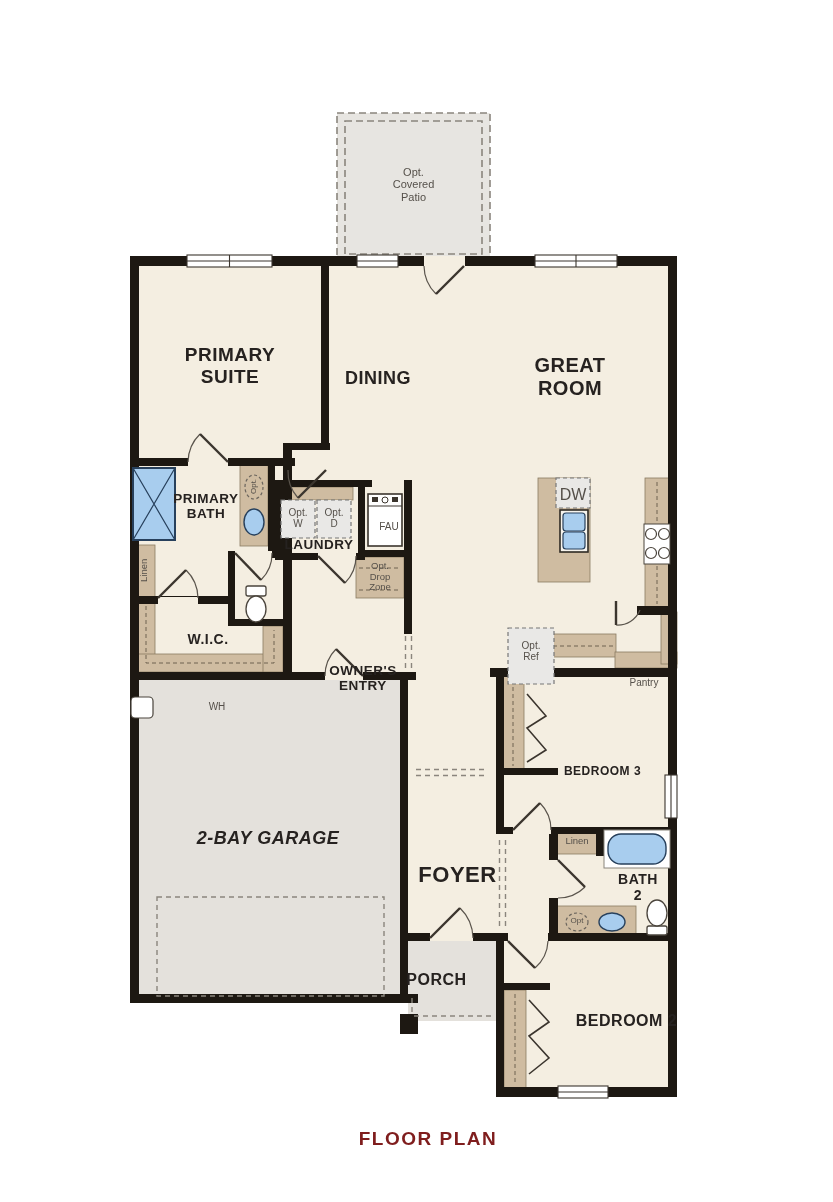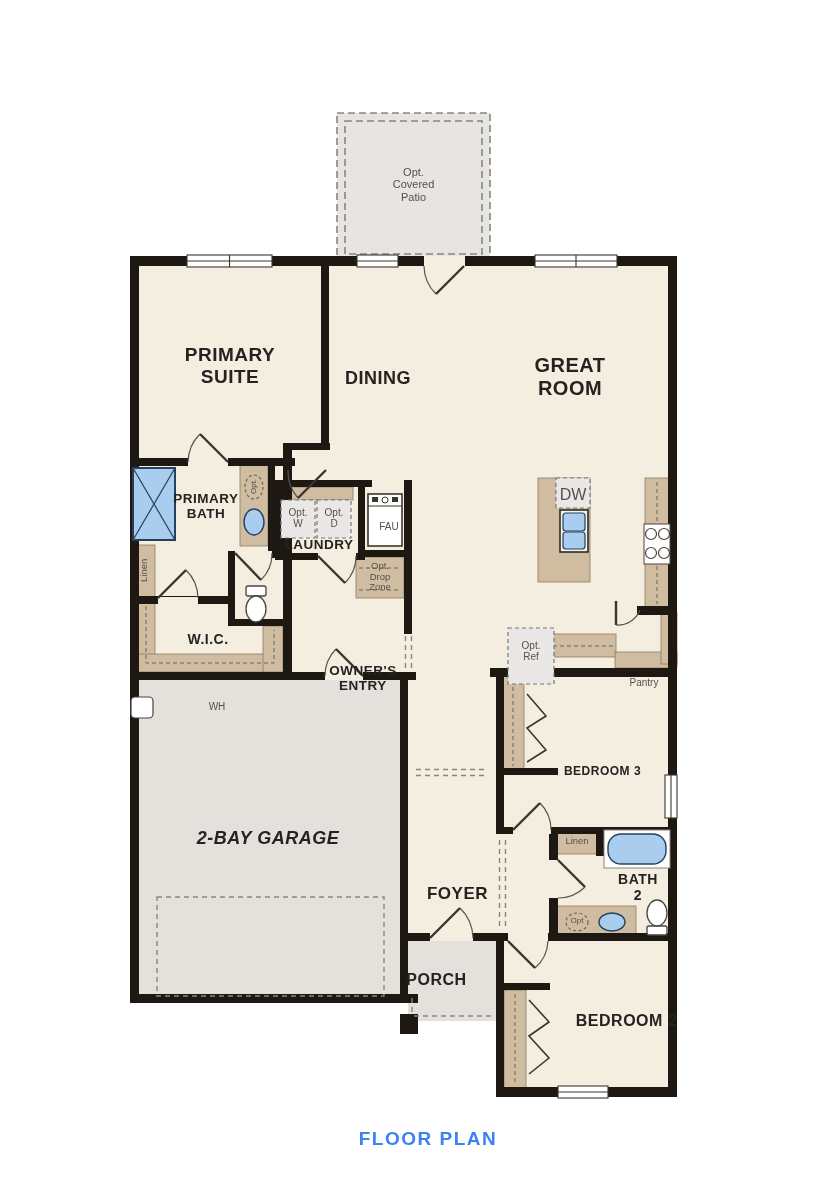--- a/index.html
+++ b/index.html
@@ -18,21 +18,21 @@
   }
   html,body{margin:0;padding:0;background:#ffffff;}
   #plan{position:relative;width:808px;height:1202px;background:#ffffff;overflow:hidden;
         font-family:"Liberation Sans", sans-serif;}
   #plan svg{position:absolute;left:0;top:0;}
   .lbl{position:absolute;text-align:center;white-space:pre-line;font-weight:bold;
        color:var(--ink);line-height:1.14;letter-spacing:.5px;}
   .lbl-sm{position:absolute;text-align:center;white-space:pre-line;font-weight:normal;
        color:var(--inkgray);line-height:1.12;}
   .vrot{transform:rotate(-90deg);transform-origin:center center;}
-  .title{position:absolute;text-align:center;font-weight:bold;color:#3b82f6;
+  .title{position:absolute;text-align:center;font-weight:bold;color:#7f1d1d;
          letter-spacing:1.5px;}
 </style>
 </head>
 <body>
 
 <div id="plan">
 
 <svg width="833" height="1202" viewBox="0 0 833 1202">
 
   <g>
@@ -284,21 +284,21 @@
 <div class="lbl" style="left:328px;top:368px;width:100px;font-size:18px;">DINING</div>
 <div class="lbl" style="left:520px;top:354px;width:100px;font-size:20px;">GREAT
 ROOM</div>
 <div class="lbl" style="left:170px;top:491px;width:72px;font-size:13.5px;">PRIMARY
 BATH</div>
 <div class="lbl" style="left:278px;top:537px;width:82px;font-size:13.5px;">LAUNDRY</div>
 <div class="lbl" style="left:318px;top:636px;width:90px;font-size:13.5px;margin-top:27px;">OWNER'S
 ENTRY</div>
 <div class="lbl" style="left:168px;top:632px;width:80px;font-size:14px;">W.I.C.</div>
 <div class="lbl" style="left:178px;top:828px;width:180px;font-size:18px;font-style:italic;">2-BAY GARAGE</div>
-<div class="lbl" style="left:415px;top:884px;width:85px;font-size:17px;">FOYER</div>
+<div class="lbl" style="left:415px;top:862px;width:85px;font-size:22px;">FOYER</div>
 <div class="lbl" style="left:540px;top:756px;width:125px;font-size:12px;margin-top:9px;">BEDROOM 3</div>
 <div class="lbl" style="left:612px;top:872px;width:52px;font-size:14px;">BATH
 2</div>
 <div class="lbl" style="left:546px;top:1012px;width:125px;font-size:16px;padding-left:18px;">BEDROOM 2</div>
 <div class="lbl" style="left:399px;top:971px;width:75px;font-size:16px;">PORCH</div>
 <div class="title" style="left:328px;top:1128px;width:200px;font-size:19px;">FLOOR PLAN</div>
 
 <div class="lbl-sm" style="left:281px;top:507px;width:34px;font-size:10px;">Opt.
 W</div>
 <div class="lbl-sm" style="left:317px;top:507px;width:34px;font-size:10px;">Opt.

